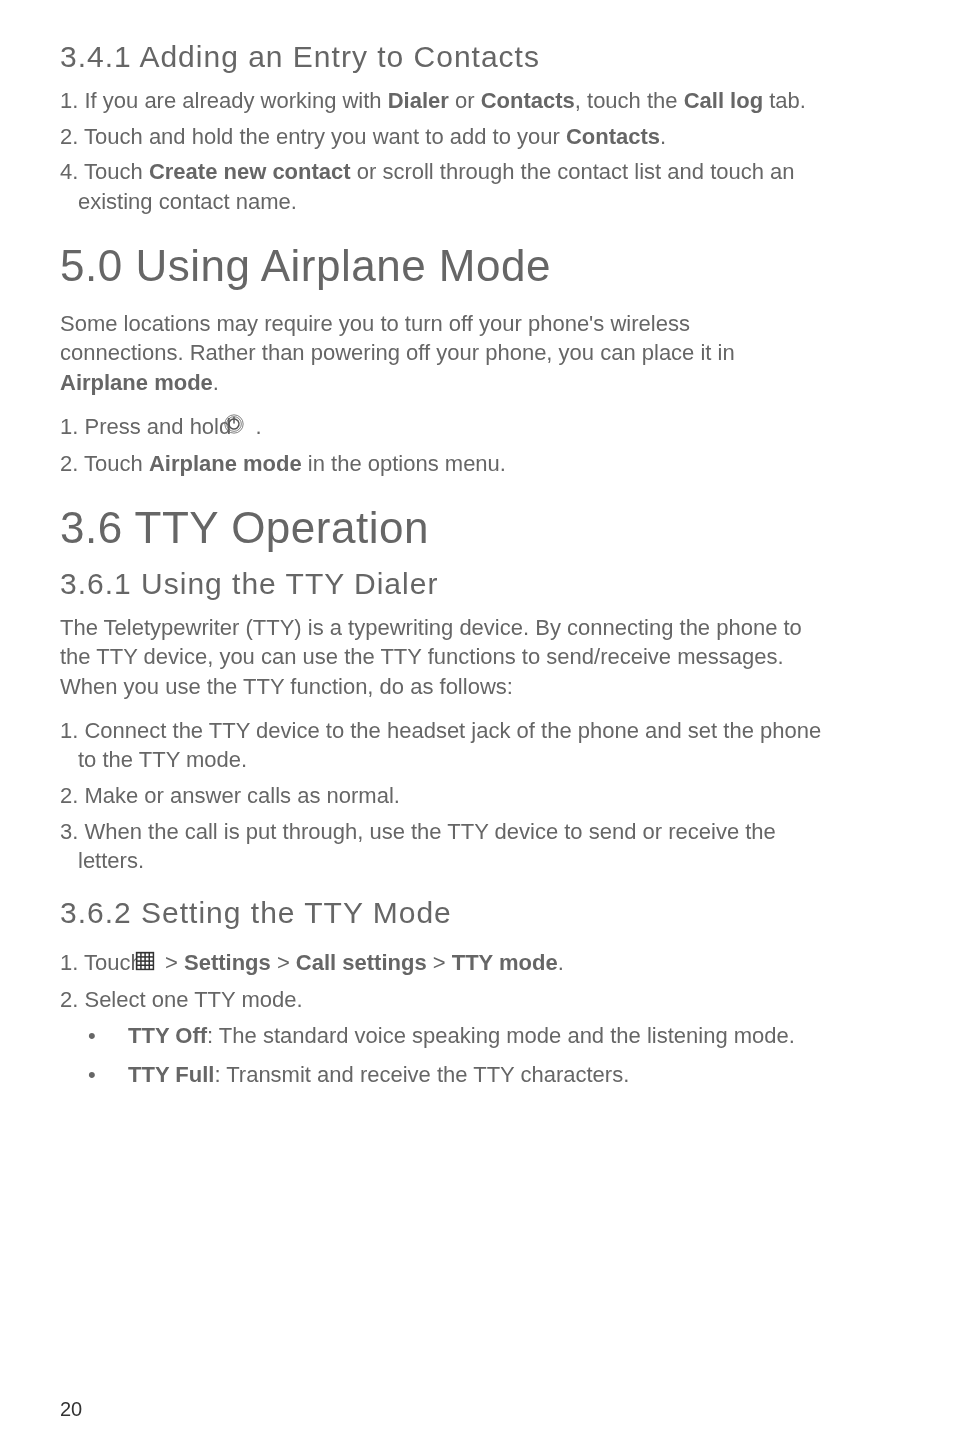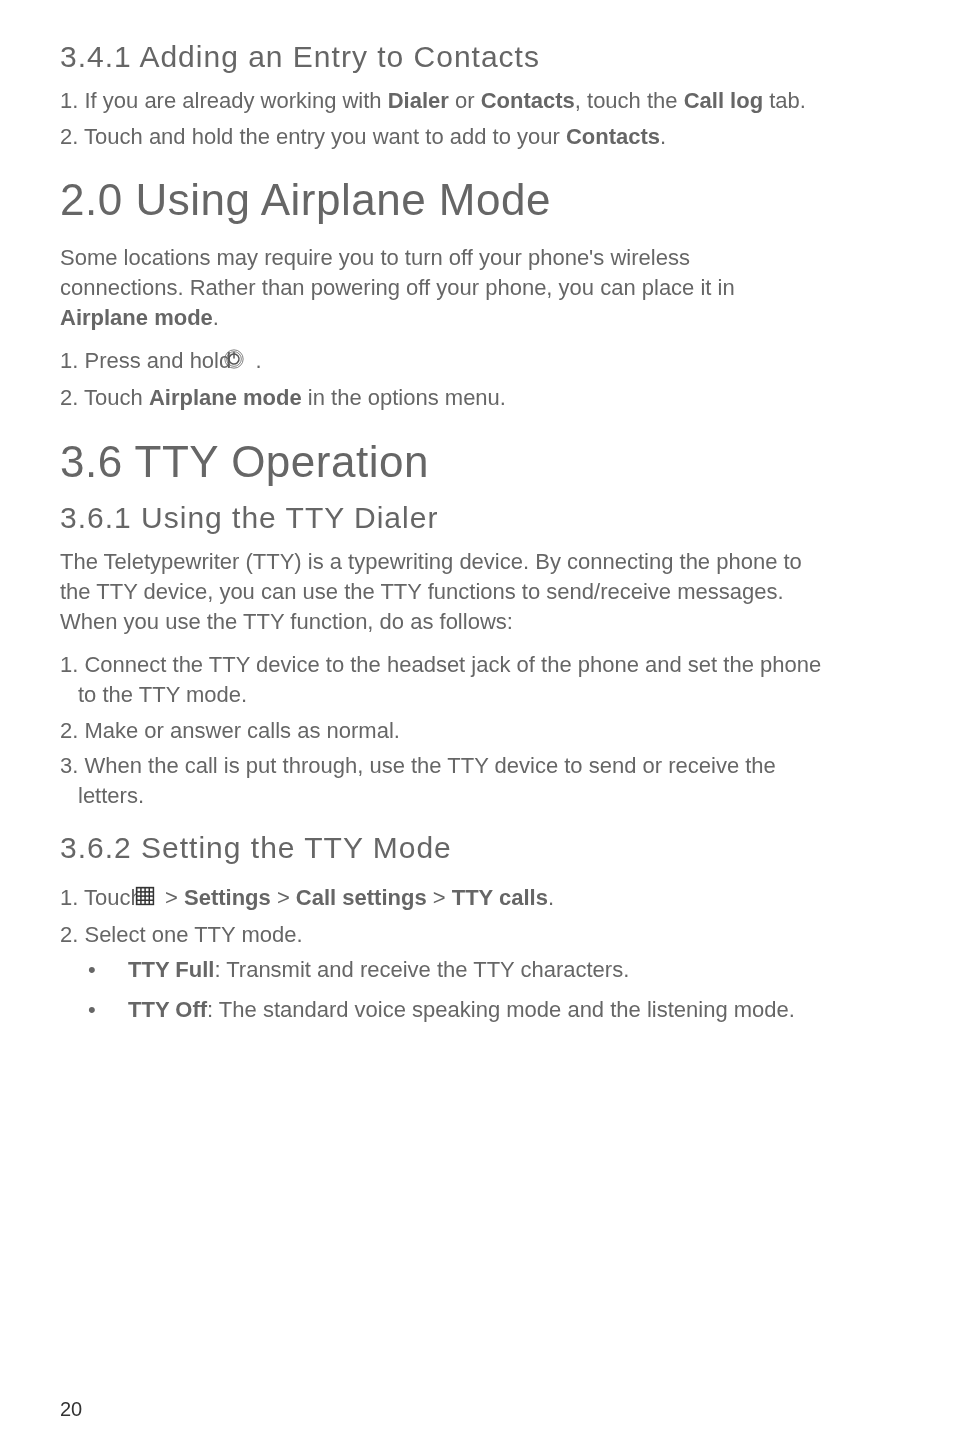--- a/index.html
+++ b/index.html
@@ -84,22 +84,25 @@
 
   <div class="list-item">
     <span>1. If you are already working with </span><span class="bold">Dialer</span><span> or </span><span class="bold">Contacts</span><span>, touch the </span><span class="bold">Call log</span><span> tab.</span>
   </div>
 
   <div class="list-item">
     <span>2. Touch and hold the entry you want to add to your </span><span class="bold">Contacts</span><span>.</span>
   </div>
 
 
+  <div class="list-item">
+    <span>4. Touch </span><span class="bold">Create new contact</span><span> or scroll through the contact list and touch an existing contact name.</span>
+  </div>
 
-  <h1>2.0  Using Airplane Mode</h1>
+  <h1>5.0  Using Airplane Mode</h1>
 
   <div class="para">
     <span>Some locations may require you to turn off your phone's wireless connections. Rather than powering off your phone, you can place it in </span><span class="bold">Airplane mode</span><span>.</span>
   </div>
 
   <div class="gap-small"></div>
 
   <div class="list-item">
     <span>1. Press and hold  </span><span class="icon"><svg width="22" height="22" viewBox="0 0 24 24">
           <circle cx="12" cy="12" r="10" fill="none" stroke="#555" stroke-width="0.8"></circle>
@@ -145,27 +148,27 @@
             <rect x="18" y="8" width="3.2" height="3.2"></rect>
             <rect x="3" y="13" width="3.2" height="3.2"></rect>
             <rect x="8" y="13" width="3.2" height="3.2"></rect>
             <rect x="13" y="13" width="3.2" height="3.2"></rect>
             <rect x="18" y="13" width="3.2" height="3.2"></rect>
             <rect x="3" y="18" width="3.2" height="3.2"></rect>
             <rect x="8" y="18" width="3.2" height="3.2"></rect>
             <rect x="13" y="18" width="3.2" height="3.2"></rect>
             <rect x="18" y="18" width="3.2" height="3.2"></rect>
           </g>
-        </svg></span><span>  &gt; </span><span class="bold">Settings</span><span> &gt; </span><span class="bold">Call settings</span><span> &gt; </span><span class="bold">TTY calls</span><span>.</span>
+        </svg></span><span>  &gt; </span><span class="bold">Settings</span><span> &gt; </span><span class="bold">Call settings</span><span> &gt; </span><span class="bold">TTY mode</span><span>.</span>
   </div>
 
   <div class="list-item">2. Select one TTY mode.</div>
 
   <div class="bullet-item">
-    <span class="bullet-dot">•  </span><span class="bold">TTY Full</span><span>: Transmit and receive the TTY characters.</span>
+    <span class="bullet-dot">•  </span><span class="bold">TTY Off</span><span>: The standard voice speaking mode and the listening mode.</span>
   </div>
 
   <div class="bullet-item">
-    <span class="bullet-dot">•  </span><span class="bold">TTY Off</span><span>: The standard voice speaking mode and the listening mode.</span>
+    <span class="bullet-dot">•  </span><span class="bold">TTY Full</span><span>: Transmit and receive the TTY characters.</span>
   </div>
 
   <div class="page-number">20</div>
 </div>
 
 </body></html>

